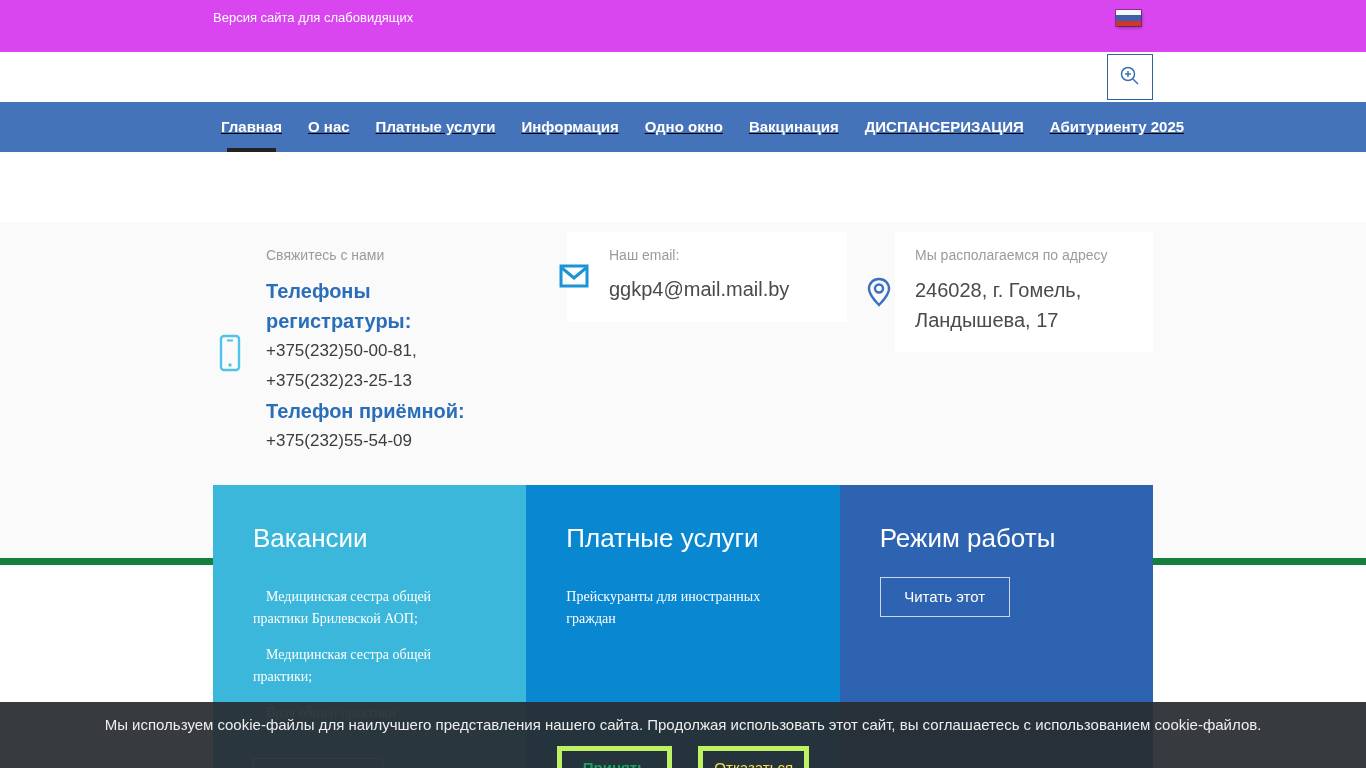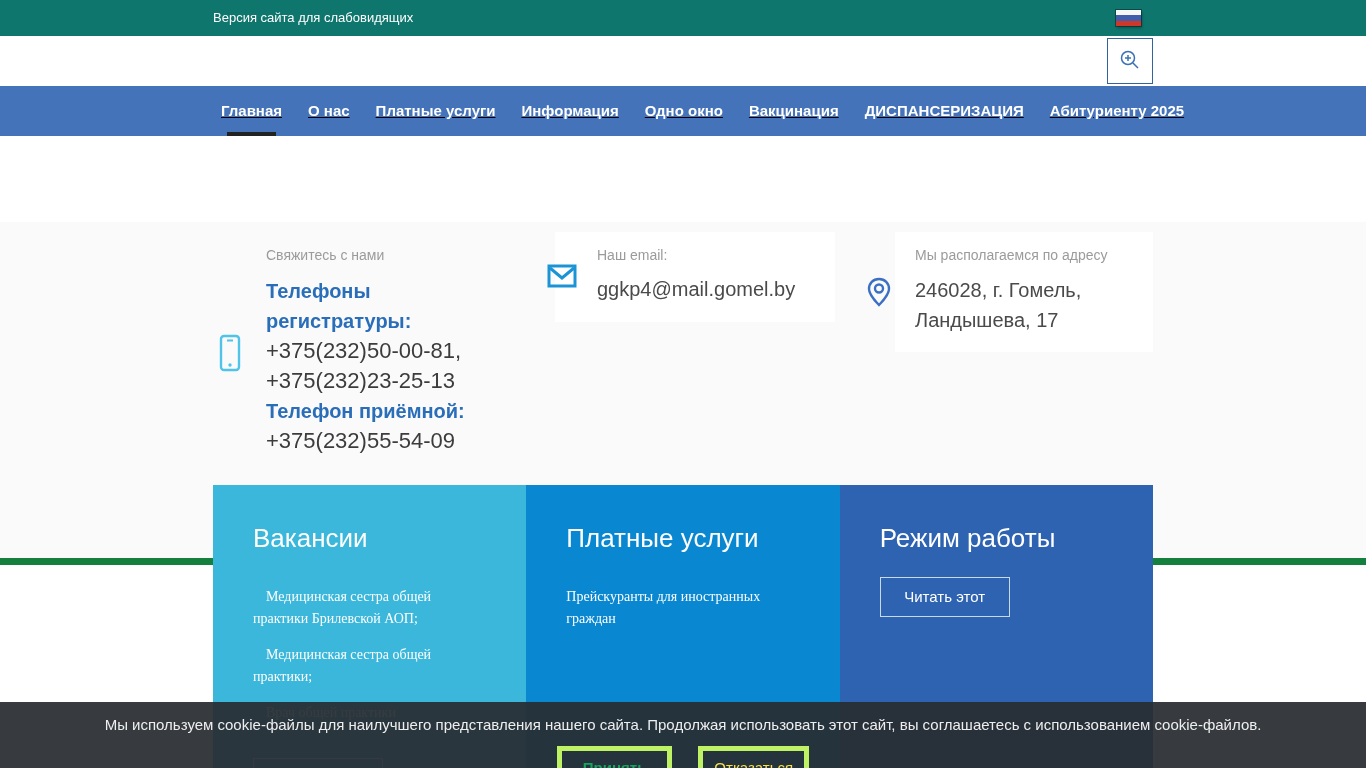--- a/index.html
+++ b/index.html
@@ -4,21 +4,21 @@
 <style>
   * { margin:0; padding:0; box-sizing:border-box; }
   html,body { background:#ffffff; }
   .page {
     position:relative; width:1366px; height:768px; overflow:hidden;
     background:#ffffff; font-family:"Liberation Sans","DejaVu Sans",sans-serif;
   }
   .container { width:940px; margin:0 auto; position:relative; height:100%; }
 
   
-  .topbar { height:36px; background:#0f766e; }
+  .topbar { height:52px; background:#d946ef; }
   .topbar-link { display:inline-block; line-height:36px; font-size:13px; color:#ffffff; text-decoration:none; cursor:pointer; }
   .flag { position:absolute; right:12px; top:10px; width:25px; height:16px; box-shadow:0 0 0 1px rgba(0,0,0,0.35), 1px 2px 3px rgba(0,0,0,0.3); cursor:pointer; }
   .flag .s1 { height:34%; background:#f7f7f7; }
   .flag .s2 { height:33%; background:#3f5fad; }
   .flag .s3 { height:33%; background:#d0372b; }
 
   
   .header { height:50px; background:#ffffff; }
   .search-btn { position:absolute; right:0; top:2px; width:46px; height:46px; background:#ffffff;
     border:1px solid #33639f; display:flex; align-items:center; justify-content:center; cursor:pointer; }
@@ -34,23 +34,23 @@
   .section-contacts { position:absolute; top:222px; left:0; width:100%; height:343px;
     background:#fafafa; border-bottom:7px solid #15803d; }
 
   .contact-label { font-size:14px; color:#9b9b9b; }
 
   .contact-phones { position:absolute; left:0; top:25px; width:320px; }
   .cp-icon { position:absolute; left:6px; top:87px; }
   .cp-text { margin-left:53px; width:220px; }
   .cp-text .contact-label { margin-bottom:13px; }
   .cp-title { font-size:20px; font-weight:700; color:#2a6db9; line-height:30px; cursor:pointer; }
-  .cp-phone { font-size:22px; color:#3c3c3c; line-height:30px; }
-
-  .contact-email { position:absolute; left:342px; top:10px; width:280px; height:90px; background:#ffffff;
+  .cp-phone { font-size:17px; color:#3c3c3c; line-height:30px; }
+
+  .contact-email { position:absolute; left:354px; top:10px; width:280px; height:90px; background:#ffffff;
     padding:15px 10px 0 42px; }
   .ce-icon { position:absolute; left:-8px; top:31px; }
   .ce-value { font-size:20px; color:#4a4a4a; margin-top:15px; }
 
   .contact-address { position:absolute; left:682px; top:10px; width:258px; height:120px; background:#ffffff;
     padding:15px 10px 0 20px; }
   .ca-icon { position:absolute; left:-29px; top:45px; }
   .ca-value { font-size:20px; color:#4a4a4a; line-height:30px; margin-top:12px; }
 
   
@@ -147,21 +147,21 @@
       </div>
 
       <div class="contact-email">
         <span class="ce-icon">
           <svg width="30" height="26" viewBox="0 0 30 26">
             <rect x="2" y="3" width="26" height="20" fill="none" stroke="#1b94d5" stroke-width="3"></rect>
             <polyline points="3,5 15,15 27,5" fill="none" stroke="#1b94d5" stroke-width="3"></polyline>
           </svg>
         </span>
         <div class="contact-label">Наш email:</div>
-        <div class="ce-value">ggkp4@mail.gomel.by</div>
+        <div class="ce-value">ggkp4@mail.mail.by</div>
       </div>
 
       <div class="contact-address">
         <span class="ca-icon">
           <svg width="26" height="30" viewBox="0 0 26 30">
             <path d="M13 2 C7 2 3 6.5 3 12 C3 18 13 28 13 28 C13 28 23 18 23 12 C23 6.5 19 2 13 2 Z" fill="none" stroke="#3b6fc4" stroke-width="2.4"></path>
             <circle cx="13" cy="11.5" r="4" fill="none" stroke="#3b6fc4" stroke-width="2.4"></circle>
           </svg>
         </span>
         <div class="contact-label">Мы располагаемся по адресу</div>

